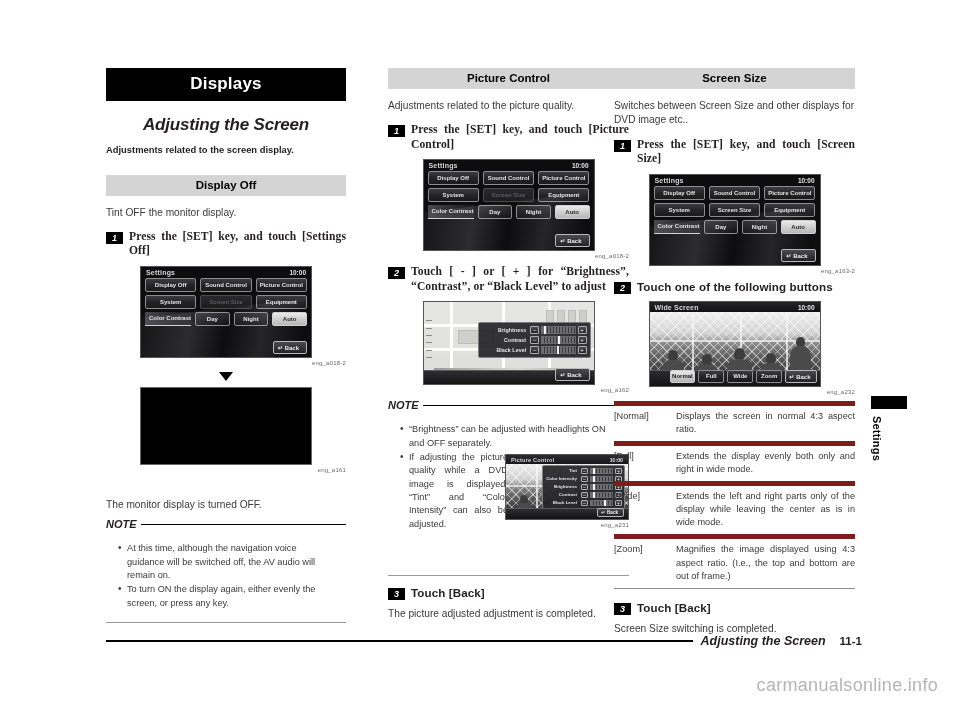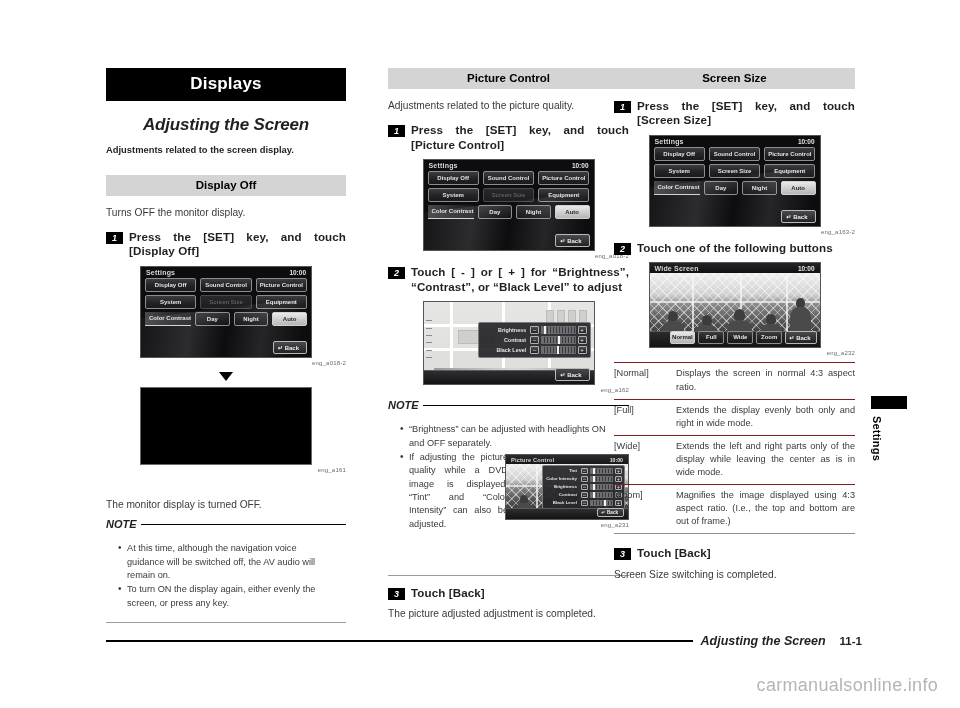--- a/index.html
+++ b/index.html
@@ -48,21 +48,21 @@
   .step-num{
     flex:0 0 auto; background:#000; color:#fff;
     font-size:9px; font-weight:bold; font-style:italic;
     width:17px; height:12px; line-height:12px; text-align:center;
     margin:2px 6px 0 0;
   }
   .step-text{
     font-size:11.6px; font-weight:bold; line-height:1.25;
     letter-spacing:.1px;
   }
-  .step-text.justify{ text-align:justify; }
+  .step-text.justify{ text-align:justify;font-family:Liberation Serif, serif; }
 
   
   .note-head{
     display:flex; align-items:center; gap:4px; margin:6px 0 3px;
   }
   .note-head .lbl{ font-size:11px; font-weight:bold; font-style:italic; }
   .note-head .rule{ flex:1; height:1px; background:#000; }
   .note-list{ margin:12px; padding:0; list-style:none; }
   .note-list li{
     font-size:9.2px; line-height:1.45; color:#3a3a3a;
@@ -191,21 +191,21 @@
   .post{ position:absolute; top:0; bottom:0; width:2px; background:rgba(245,245,245,.75); }
   .rail{ position:absolute; left:0; right:0; height:2px; background:rgba(245,245,245,.7); }
   .head{ position:absolute; border-radius:50% 50% 42% 42%; background:#3c3c3c; }
   .torso{ position:absolute; border-radius:40% 40% 0 0; background:#4a4a4a; }
 
   
   .spec{ width:100%; border-collapse:collapse; margin-top:2px; }
   .spec td{
     font-size:9.2px; line-height:1.42; color:#3a3a3a;
     padding:4px 0 5px; vertical-align:top;
-    border-top:1px solid #7f1d1d;
+    border-top:5px solid #7f1d1d;
   }
   .spec tr:last-child td{ border-bottom:1px solid #8f8f8f; }
   .spec td.k{ width:62px; padding-right:4px; }
   .spec td.v{ text-align:justify; }
 
   
   .side-tab{
     position:absolute; left:871px; top:396px; width:36px;
   }
   .side-tab .blk{
@@ -238,25 +238,25 @@
 <div class="page">
 
   <div class="col" id="col-left">
 
     <div class="chapter-bar">Displays</div>
 
     <div class="section-title">Adjusting the Screen</div>
     <div class="lead-bold">Adjustments related to the screen display.</div>
 
     <div class="grey-bar">Display Off</div>
-    <div class="body-text">Turns OFF the monitor display.</div>
+    <div class="body-text">Tint OFF the monitor display.</div>
 
     <div class="step">
       <span class="step-num">1</span>
-      <span class="step-text justify">Press the [SET] key, and touch [Display Off]</span>
+      <span class="step-text justify">Press the [SET] key, and touch [Settings Off]</span>
     </div>
 
     <div class="fig">
       <div class="screen" style="width:172px;height:92px;margin:0 auto;">
         <div class="scr-top">
           <span class="scr-title">Settings</span>
           <span class="scr-clock">10:00</span>
         </div>
         <div class="scr-grid">
           <div class="scr-row">
@@ -494,20 +494,21 @@
     <div class="step" style="margin-top:10px;">
       <span class="step-num">3</span>
       <span class="step-text">Touch [Back]</span>
     </div>
     <div class="body-text">The picture adjusted adjustment is completed.</div>
   </div>
 
   <div class="col" id="col-right">
 
     <div class="grey-bar">Screen Size</div>
+    <div class="body-text">Switches between Screen Size and other displays for DVD image etc..</div>
 
     <div class="step">
       <span class="step-num">1</span>
       <span class="step-text justify">Press the [SET] key, and touch [Screen Size]</span>
     </div>
 
     <div class="fig">
       <div class="screen" style="width:172px;height:92px;margin:0 auto;">
         <div class="scr-top">
           <span class="scr-title">Settings</span>

